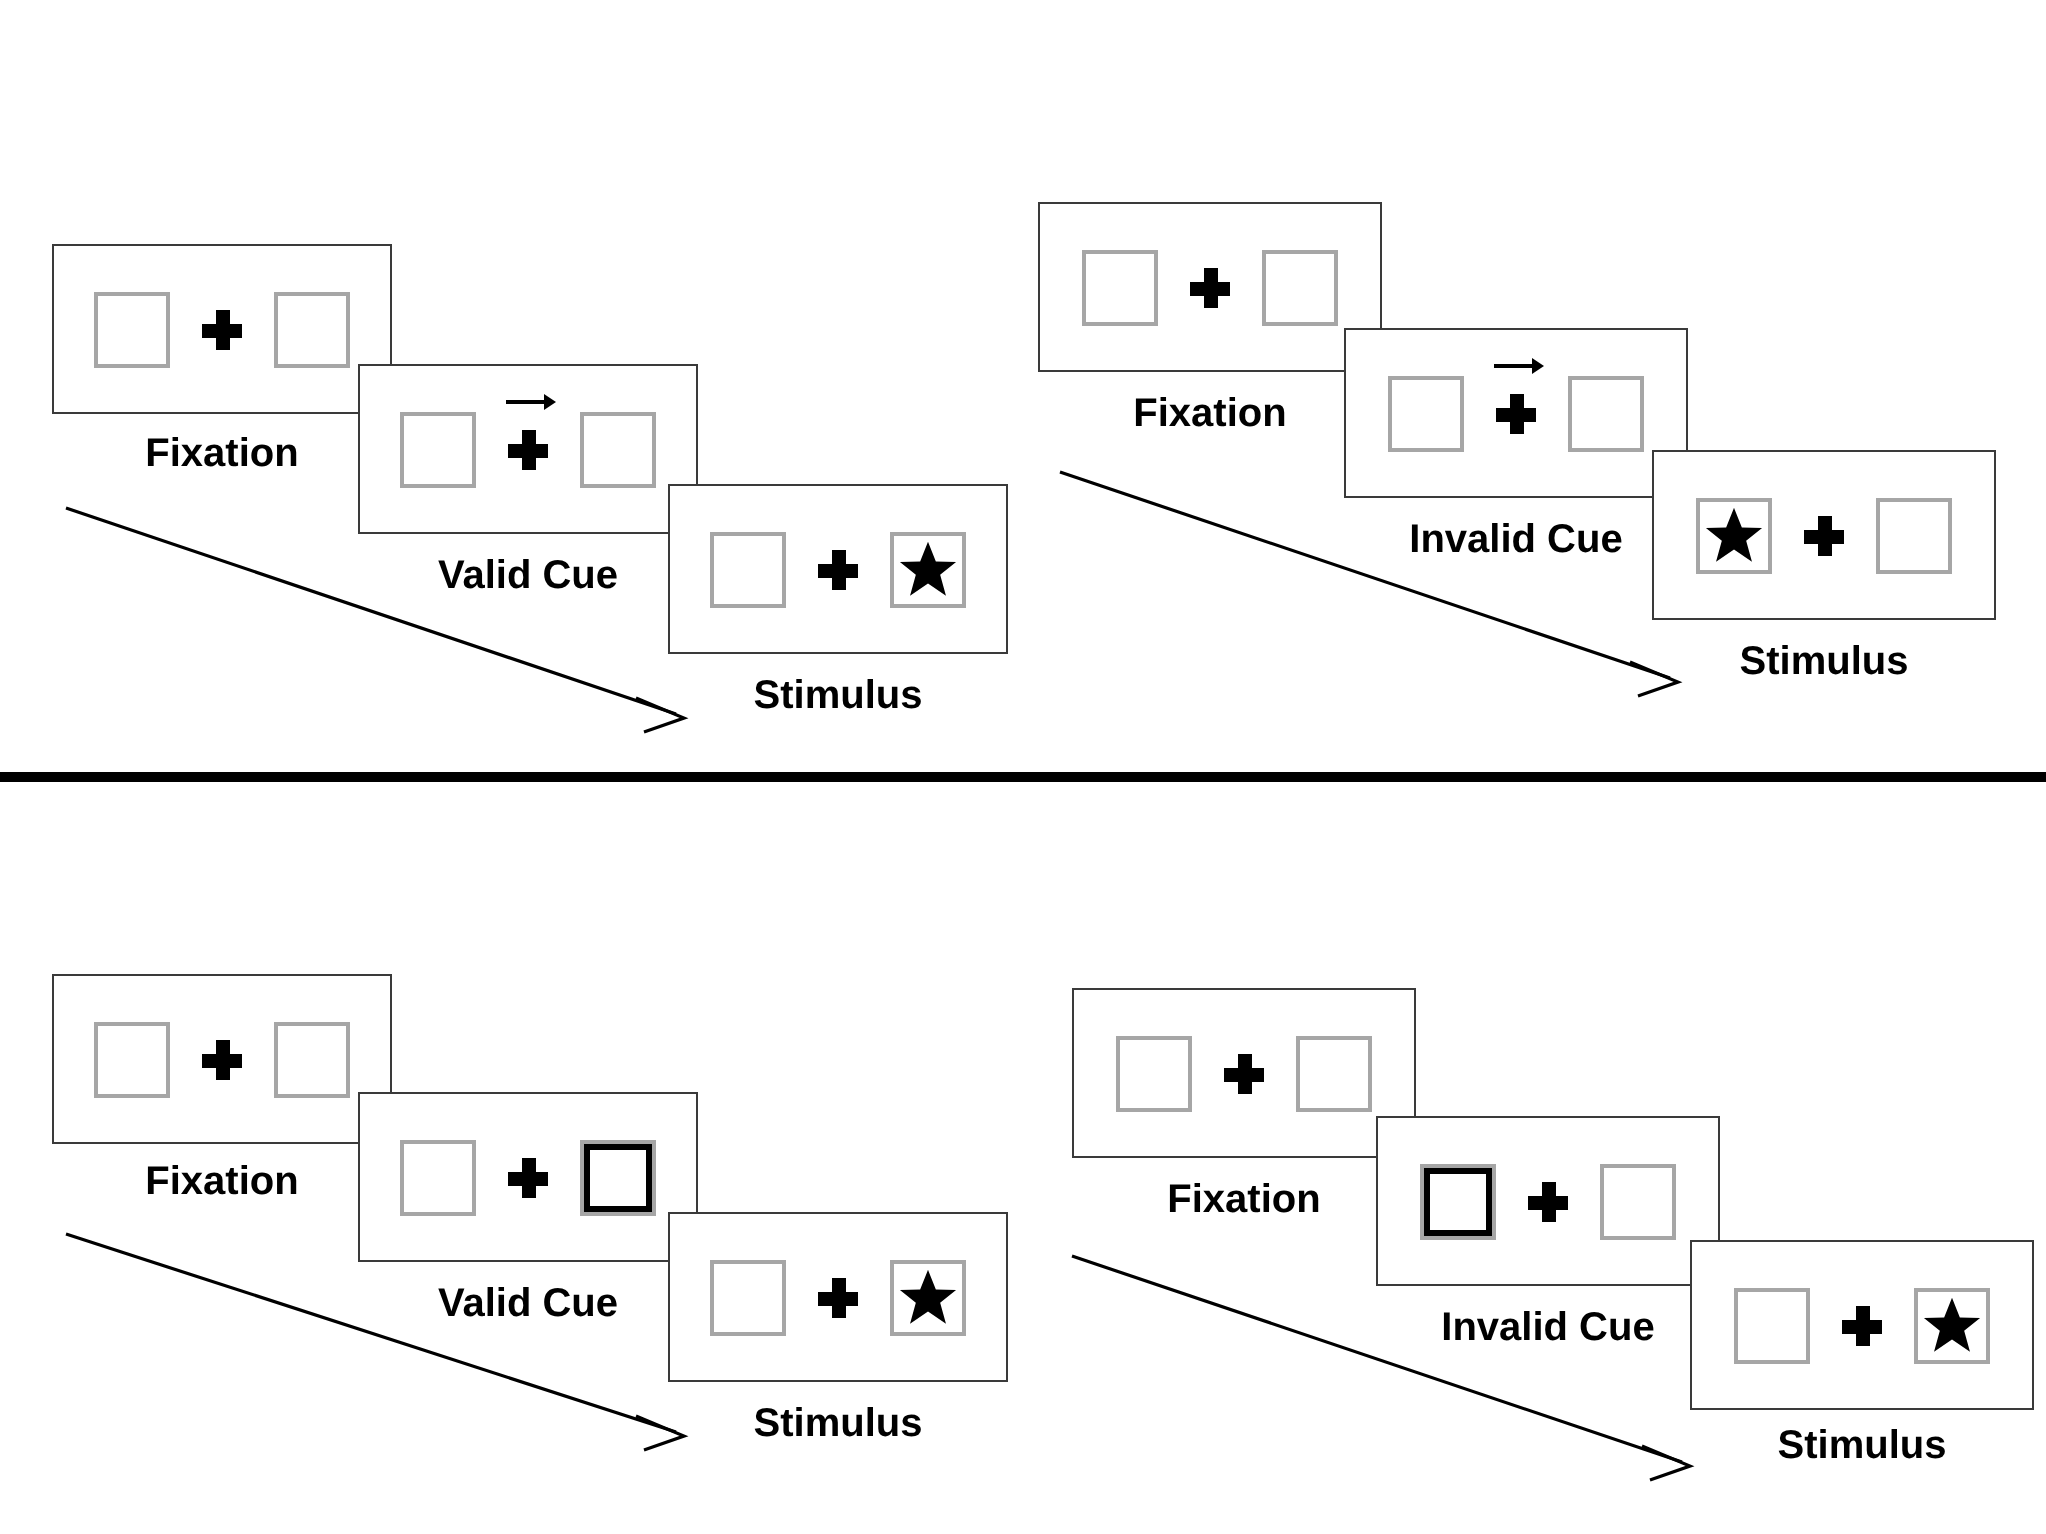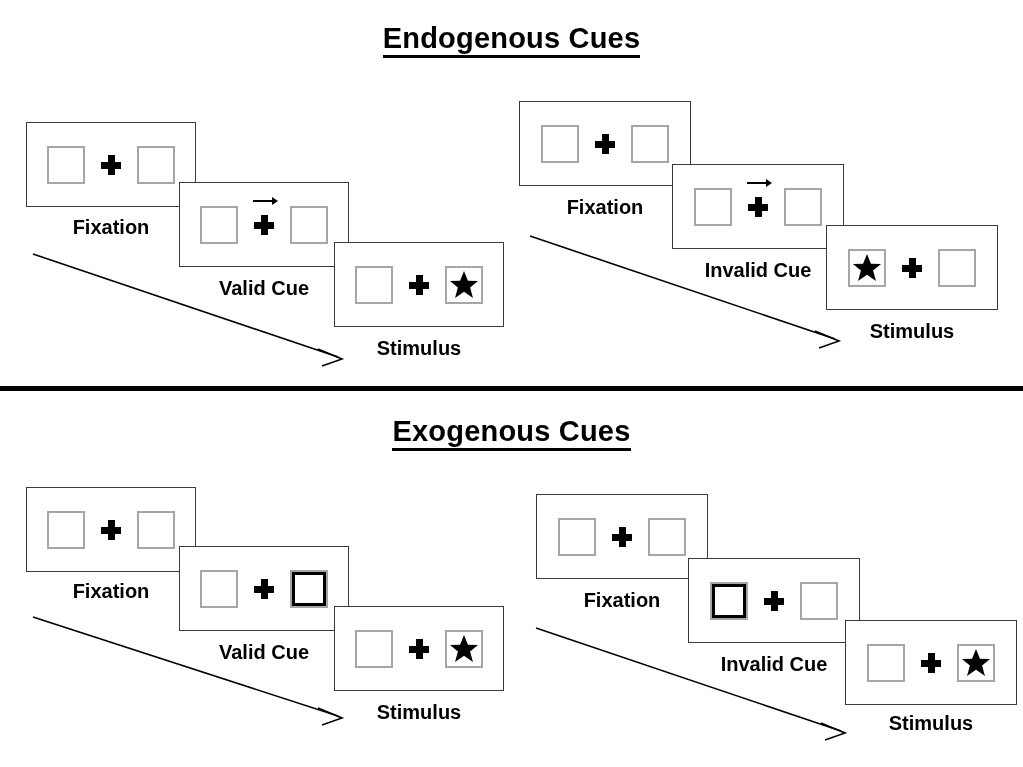--- a/index.html
+++ b/index.html
@@ -128,23 +128,20 @@
   .time-arrow {
     position: absolute;
     overflow: visible;
   }
 </style>
 </head>
 <body>
 
 <div id="stage">
 
-  <div class="section-title" style="top:22px;">
-    <span>Endogenous Cues</span>
-  </div>
 
   <div class="panel" style="left:26px; top:122px; width:170px; height:85px;">
     <div class="panel-inner">
       <div class="box"></div>
       <div class="plus"></div>
       <div class="box"></div>
     </div>
   </div>
   <div class="caption" style="left:26px; top:216px; width:170px;">Fixation</div>
 
@@ -216,23 +213,20 @@
   </div>
   <div class="caption" style="left:826px; top:320px; width:172px;">Stimulus</div>
 
   <svg class="time-arrow" style="left:527px; top:230px; width:322px; height:122px;" viewBox="0 0 322 122">
     <line x1="3" y1="6" x2="308" y2="109" stroke="#000" stroke-width="1.6"></line>
     <polyline points="288,101 312,111 292,118" fill="none" stroke="#000" stroke-width="1.6"></polyline>
   </svg>
 
   <div class="divider" style="top:386px;"></div>
 
-  <div class="section-title" style="top:415px;">
-    <span>Exogenous Cues</span>
-  </div>
 
   <div class="panel" style="left:26px; top:487px; width:170px; height:85px;">
     <div class="panel-inner">
       <div class="box"></div>
       <div class="plus"></div>
       <div class="box"></div>
     </div>
   </div>
   <div class="caption" style="left:26px; top:580px; width:170px;">Fixation</div>
 

